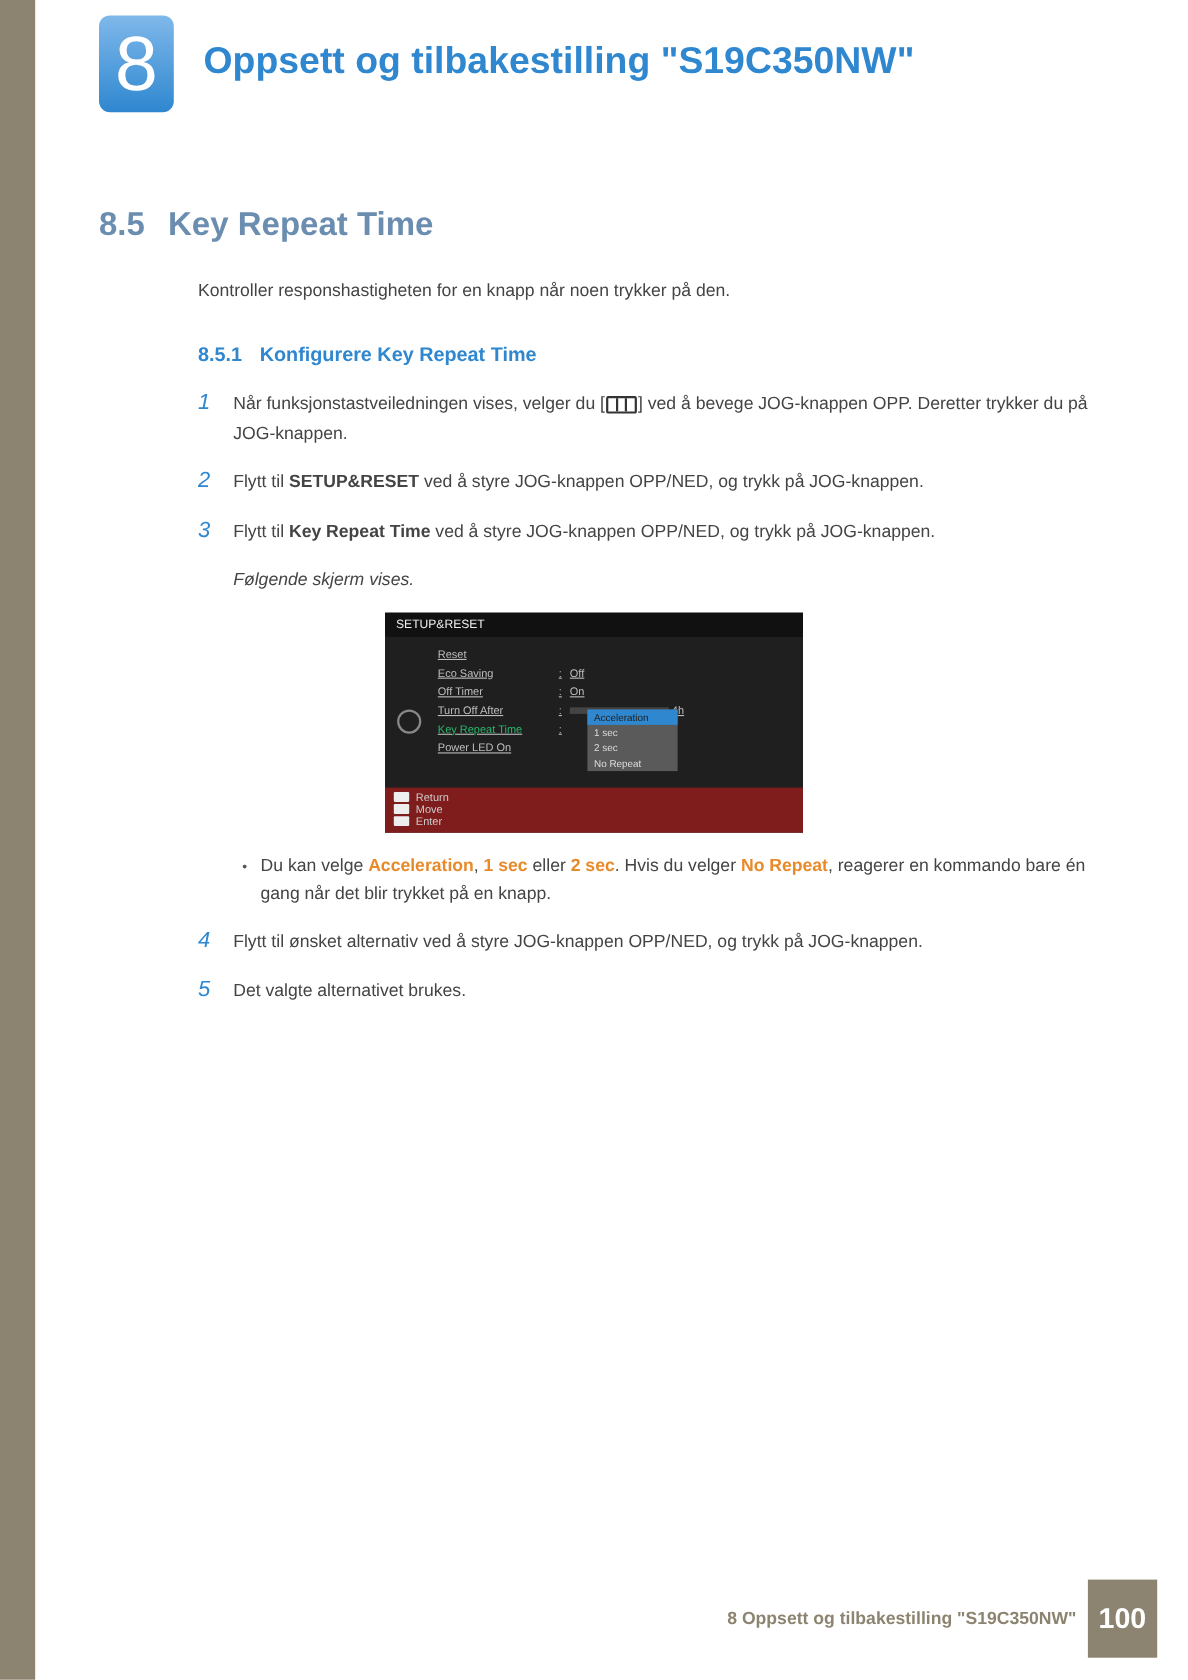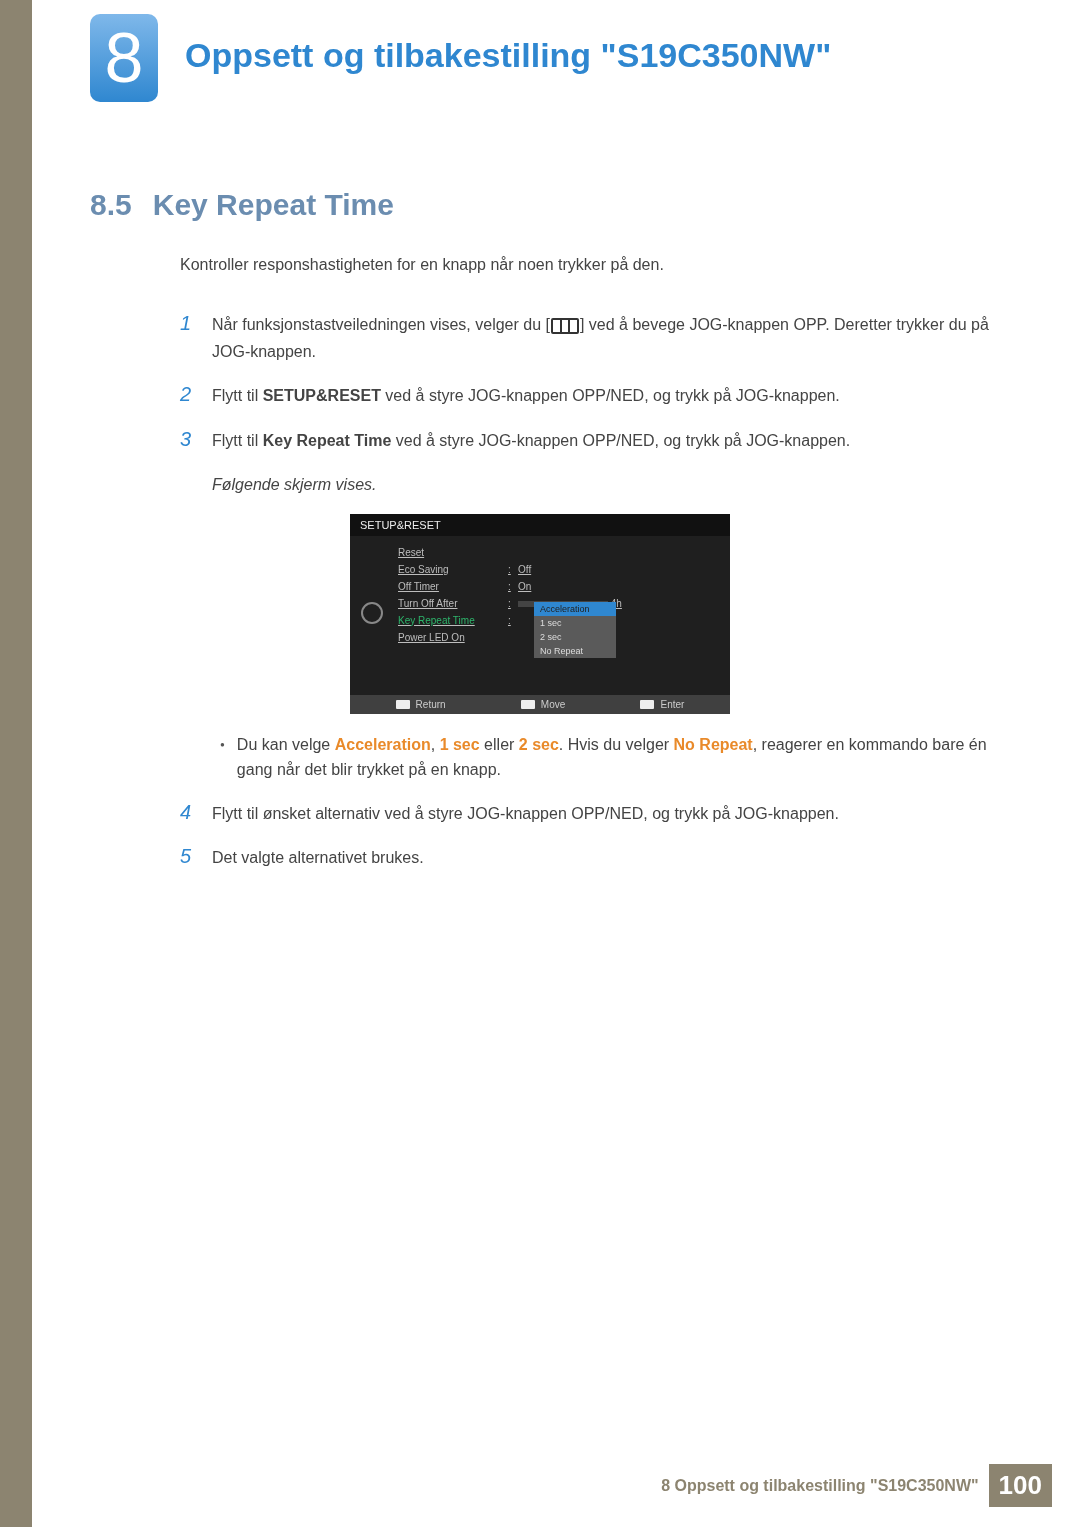--- a/index.html
+++ b/index.html
@@ -93,55 +93,59 @@
   .osd-slider-fill { height:100%; width:30%; background:#3a8acb; }
   .osd-popup {
     position:absolute; left: 184px; top: 88px;
     width: 82px; background:#5a5a5a; font-size:9px;
   }
   .osd-popup div { padding: 2px 6px; color:#ddd; }
   .osd-popup .hl { background: #2f87d0; color:#222; }
   .osd-footer {
     position:absolute; left:0; right:0; bottom:0;
     display:flex; justify-content:space-around;
-    background:#404040; padding:4px 8px; font-size:10px; color:#ccc;
+    background:#7f1d1d; padding:4px 8px; font-size:10px; color:#ccc;flex-direction:column;
   }
   .osd-footer span::before {
     content:''; display:inline-block; width:14px; height:9px;
     background:#eee; margin-right:6px; vertical-align:middle; border-radius:1px;
   }
 
   .footer {
     position:absolute; left:0; right:0; bottom:20px;
     display:flex; justify-content:flex-end; align-items:center;
     padding-right: 28px; gap: 10px;
   }
   .footer-text { color: #8c8470; font-size: 16px; font-weight: 600; }
   .footer-page {
     background:#8c8470; color:#fff; font-size:26px; font-weight:700;
-    padding: 6px 10px;
+    padding: 20px 10px;
   }
 </style>
 </head>
 <body>
 
 <div class="sidebar-strip"></div>
 
 <div class="chapter-tab">8</div>
 <div class="chapter-title">Oppsett og tilbakestilling "S19C350NW"</div>
 
 <div class="content">
 
   <div class="h2-row">
     <span class="h2-num">8.5</span>
     <span class="h2-text">Key Repeat Time</span>
   </div>
 
   <p class="body-p">Kontroller responshastigheten for en knapp når noen trykker på den.</p>
 
+  <div class="h3-row">
+    <span class="h3-num">8.5.1</span>
+    <span class="h3-text">Konfigurere Key Repeat Time</span>
+  </div>
 
   <div class="step">
     <span class="step-num">1</span>
     <span class="step-text">
       <span>Når funksjonstastveiledningen vises, velger du [</span><span class="menu-icon">
           <span></span>
           <span></span>
           <span></span>
         </span><span>] ved å bevege JOG-knappen OPP. Deretter trykker du på JOG-knappen.</span>
     </span>

